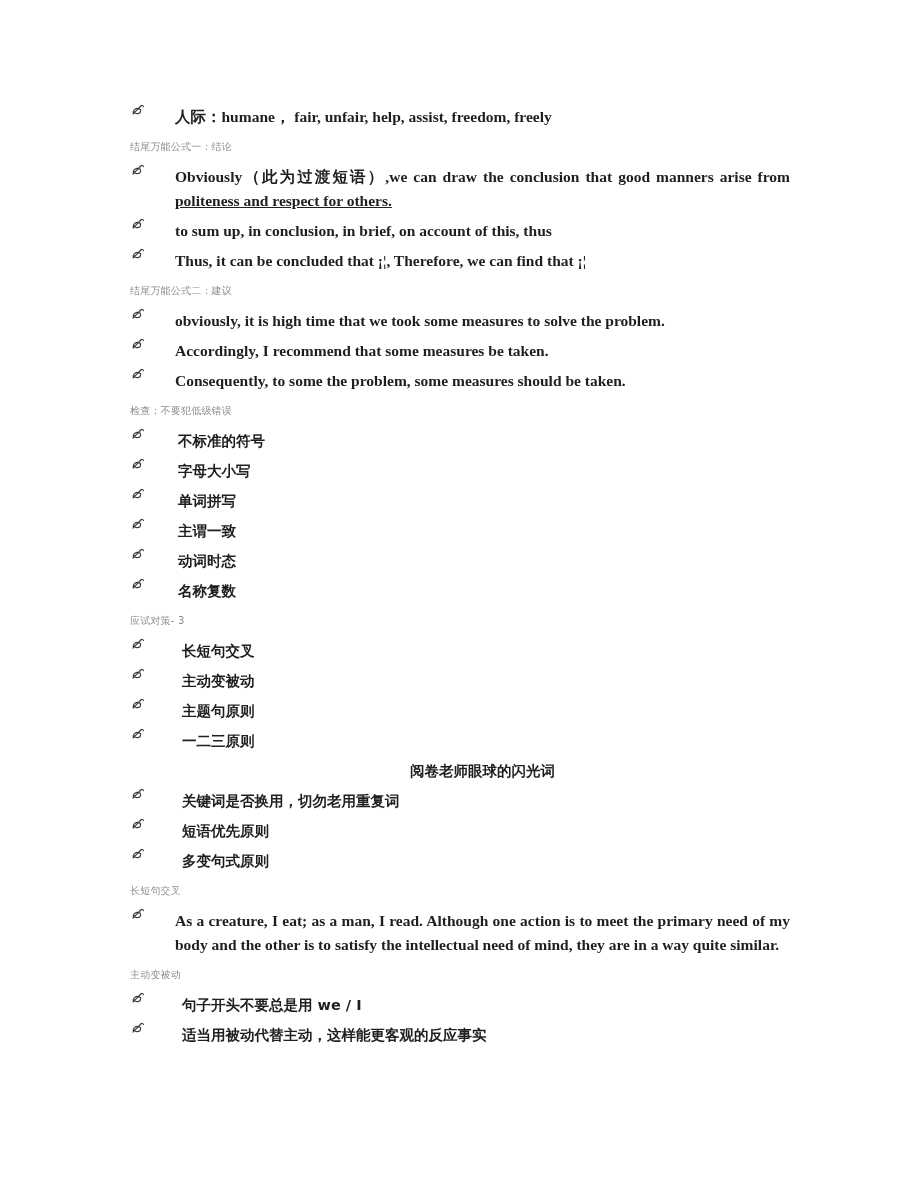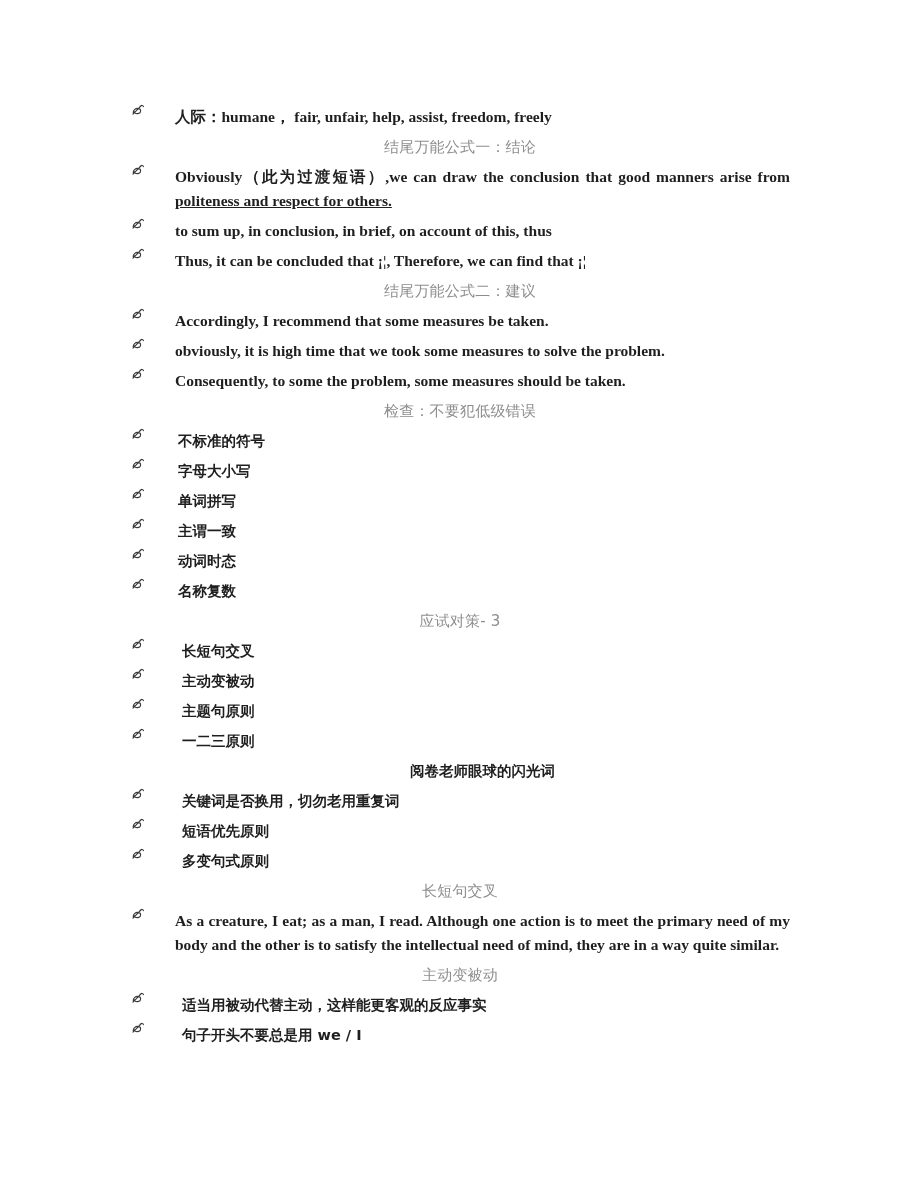--- a/index.html
+++ b/index.html
@@ -29,26 +29,25 @@
     position: absolute;
     left: 130px;
     top: 102px;
     width: 660px;
   }
 
   
   .heading {
     color: #8d8d8d;
     font-family: "DejaVu Sans", "Liberation Sans", sans-serif;
-    font-size: 15px;
+    font-size: 10px;
     line-height: 30px;
     letter-spacing: 0.2px;
     margin: 0;
     white-space: nowrap;
-    text-align: center;
   }
 
   
   .row {
     display: flex;
     align-items: flex-start;
     margin: 0;
     padding: 0;
   }
   .bullet {
@@ -148,38 +147,38 @@
     </div>
 
     <div class="heading">结尾万能公式二：建议</div>
 
     <div class="row ind0">
       <span class="bullet">
         <svg width="16" height="16" viewBox="0 0 16 16">
             <path d="M3.2 10.8 C3.2 8.2 5.4 6.4 7.6 6.4 C9.4 6.4 10.6 7.4 10.6 8.8 C10.6 10.4 9.2 11.6 7.3 11.6 C5.2 11.6 3.8 10.4 3.8 9.0 M11.6 3.4 L3.0 12.2 M10.0 4.2 C11.8 3.2 13.2 3.4 13.4 4.6" fill="none" stroke="#3a3a3a" stroke-width="1.1" stroke-linecap="round"></path>
           </svg>
       </span>
+      <span class="txt en">obviously, it is high time that we took some measures to solve the problem.</span>
+    </div>
+
+    <div class="row ind0">
+      <span class="bullet">
+        <svg width="16" height="16" viewBox="0 0 16 16">
+            <path d="M3.2 10.8 C3.2 8.2 5.4 6.4 7.6 6.4 C9.4 6.4 10.6 7.4 10.6 8.8 C10.6 10.4 9.2 11.6 7.3 11.6 C5.2 11.6 3.8 10.4 3.8 9.0 M11.6 3.4 L3.0 12.2 M10.0 4.2 C11.8 3.2 13.2 3.4 13.4 4.6" fill="none" stroke="#3a3a3a" stroke-width="1.1" stroke-linecap="round"></path>
+          </svg>
+      </span>
       <span class="txt en">Accordingly, I recommend that some measures be taken.</span>
     </div>
 
     <div class="row ind0">
       <span class="bullet">
         <svg width="16" height="16" viewBox="0 0 16 16">
             <path d="M3.2 10.8 C3.2 8.2 5.4 6.4 7.6 6.4 C9.4 6.4 10.6 7.4 10.6 8.8 C10.6 10.4 9.2 11.6 7.3 11.6 C5.2 11.6 3.8 10.4 3.8 9.0 M11.6 3.4 L3.0 12.2 M10.0 4.2 C11.8 3.2 13.2 3.4 13.4 4.6" fill="none" stroke="#3a3a3a" stroke-width="1.1" stroke-linecap="round"></path>
           </svg>
       </span>
-      <span class="txt en">obviously, it is high time that we took some measures to solve the problem.</span>
-    </div>
-
-    <div class="row ind0">
-      <span class="bullet">
-        <svg width="16" height="16" viewBox="0 0 16 16">
-            <path d="M3.2 10.8 C3.2 8.2 5.4 6.4 7.6 6.4 C9.4 6.4 10.6 7.4 10.6 8.8 C10.6 10.4 9.2 11.6 7.3 11.6 C5.2 11.6 3.8 10.4 3.8 9.0 M11.6 3.4 L3.0 12.2 M10.0 4.2 C11.8 3.2 13.2 3.4 13.4 4.6" fill="none" stroke="#3a3a3a" stroke-width="1.1" stroke-linecap="round"></path>
-          </svg>
-      </span>
       <span class="txt en">Consequently, to some the problem, some measures should be taken.</span>
     </div>
 
     <div class="heading">检查：不要犯低级错误</div>
 
     <div class="row ind1">
       <span class="bullet">
         <svg width="16" height="16" viewBox="0 0 16 16">
             <path d="M3.2 10.8 C3.2 8.2 5.4 6.4 7.6 6.4 C9.4 6.4 10.6 7.4 10.6 8.8 C10.6 10.4 9.2 11.6 7.3 11.6 C5.2 11.6 3.8 10.4 3.8 9.0 M11.6 3.4 L3.0 12.2 M10.0 4.2 C11.8 3.2 13.2 3.4 13.4 4.6" fill="none" stroke="#3a3a3a" stroke-width="1.1" stroke-linecap="round"></path>
           </svg>
@@ -301,25 +300,25 @@
     </div>
 
     <div class="heading">主动变被动</div>
 
     <div class="row ind2">
       <span class="bullet">
         <svg width="16" height="16" viewBox="0 0 16 16">
             <path d="M3.2 10.8 C3.2 8.2 5.4 6.4 7.6 6.4 C9.4 6.4 10.6 7.4 10.6 8.8 C10.6 10.4 9.2 11.6 7.3 11.6 C5.2 11.6 3.8 10.4 3.8 9.0 M11.6 3.4 L3.0 12.2 M10.0 4.2 C11.8 3.2 13.2 3.4 13.4 4.6" fill="none" stroke="#3a3a3a" stroke-width="1.1" stroke-linecap="round"></path>
           </svg>
       </span>
+      <span class="txt cnbold">句子开头不要总是用 we / I</span>
+    </div>
+    <div class="row ind2">
+      <span class="bullet">
+        <svg width="16" height="16" viewBox="0 0 16 16">
+            <path d="M3.2 10.8 C3.2 8.2 5.4 6.4 7.6 6.4 C9.4 6.4 10.6 7.4 10.6 8.8 C10.6 10.4 9.2 11.6 7.3 11.6 C5.2 11.6 3.8 10.4 3.8 9.0 M11.6 3.4 L3.0 12.2 M10.0 4.2 C11.8 3.2 13.2 3.4 13.4 4.6" fill="none" stroke="#3a3a3a" stroke-width="1.1" stroke-linecap="round"></path>
+          </svg>
+      </span>
       <span class="txt cnbold">适当用被动代替主动，这样能更客观的反应事实</span>
-    </div>
-    <div class="row ind2">
-      <span class="bullet">
-        <svg width="16" height="16" viewBox="0 0 16 16">
-            <path d="M3.2 10.8 C3.2 8.2 5.4 6.4 7.6 6.4 C9.4 6.4 10.6 7.4 10.6 8.8 C10.6 10.4 9.2 11.6 7.3 11.6 C5.2 11.6 3.8 10.4 3.8 9.0 M11.6 3.4 L3.0 12.2 M10.0 4.2 C11.8 3.2 13.2 3.4 13.4 4.6" fill="none" stroke="#3a3a3a" stroke-width="1.1" stroke-linecap="round"></path>
-          </svg>
-      </span>
-      <span class="txt cnbold">句子开头不要总是用 we / I</span>
     </div>
 
   </div>
 </div>
 
 </body></html>

